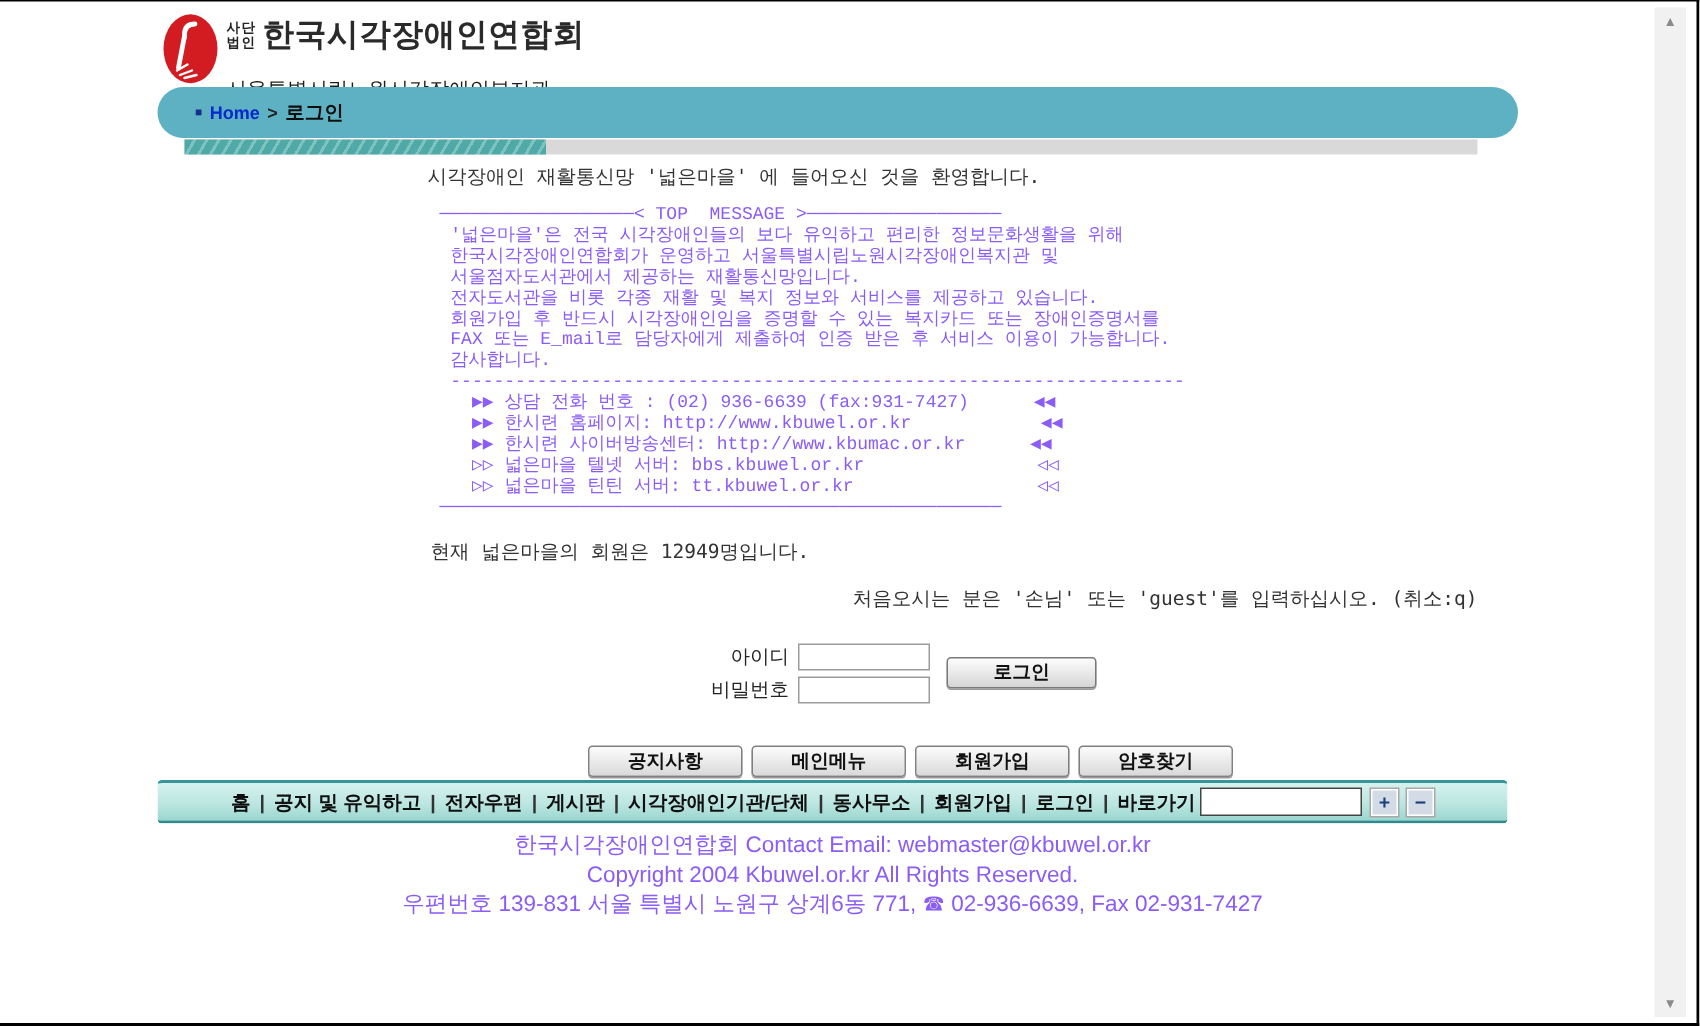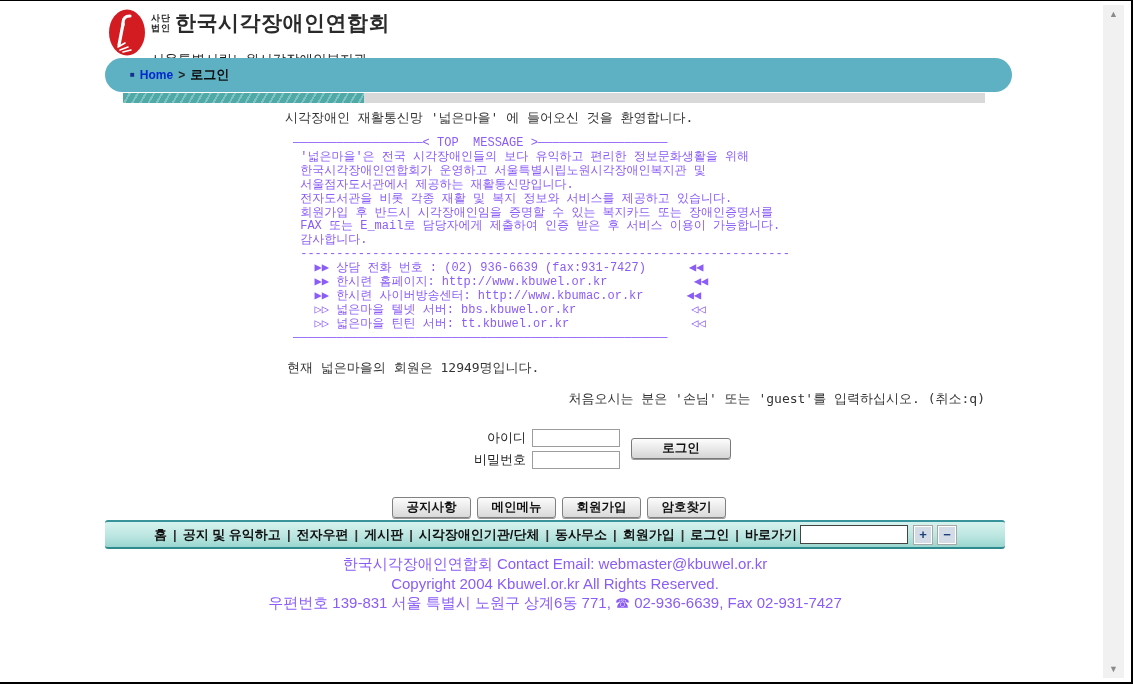--- a/index.html
+++ b/index.html
@@ -54,21 +54,21 @@
   .form-grid { display:grid; grid-template-columns:78px 90px; grid-auto-rows:20px; gap:2px 6px; align-items:center; }
   .form-grid label { text-align:right; font-size:13px; color:#222; }
   .text-input { width:88px; height:18px; border:1px solid #9c9c9c; background:#fff; font-size:12px; padding:0 3px; }
   .login-btn {
     margin-left:9px; width:100px; height:21px; font-size:12.5px; font-weight:bold; color:#111;
     background:linear-gradient(#fdfdfd,#d5d5d5); border:1px solid #7a7a7a; border-radius:3px;
     box-shadow:0 1px 0 #9a9a9a; cursor:pointer;
   }
   .action-row { margin:27px 0 0 269px; display:flex; gap:6px; }
   .action-btn {
-    width:79px; height:21px; font-size:12.5px; font-weight:bold; color:#111;
+    width:103px; height:21px; font-size:12.5px; font-weight:bold; color:#111;
     background:linear-gradient(#fcfcfc,#d9d9d9); border:1px solid #808080; border-radius:3px;
     box-shadow:0 1px 0 #9a9a9a; cursor:pointer;text-align:center;
   }
 
   
   .footer-bar {
     position:absolute; left:105px; top:519px; width:900px; height:29px; border-radius:3px;
     border-top:2px solid #37949b; border-bottom:2px solid #2f8a8e;
     display:flex; align-items:center; justify-content:center;
     font-size:13px; font-weight:bold; color:#101010;

